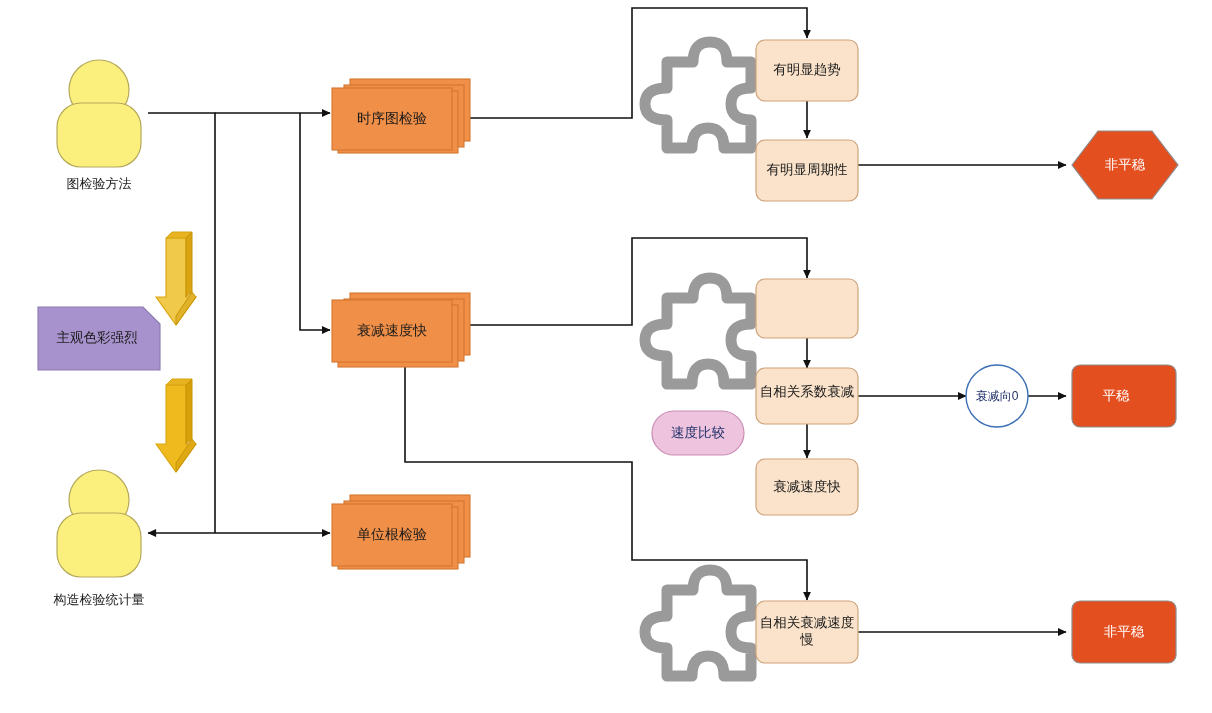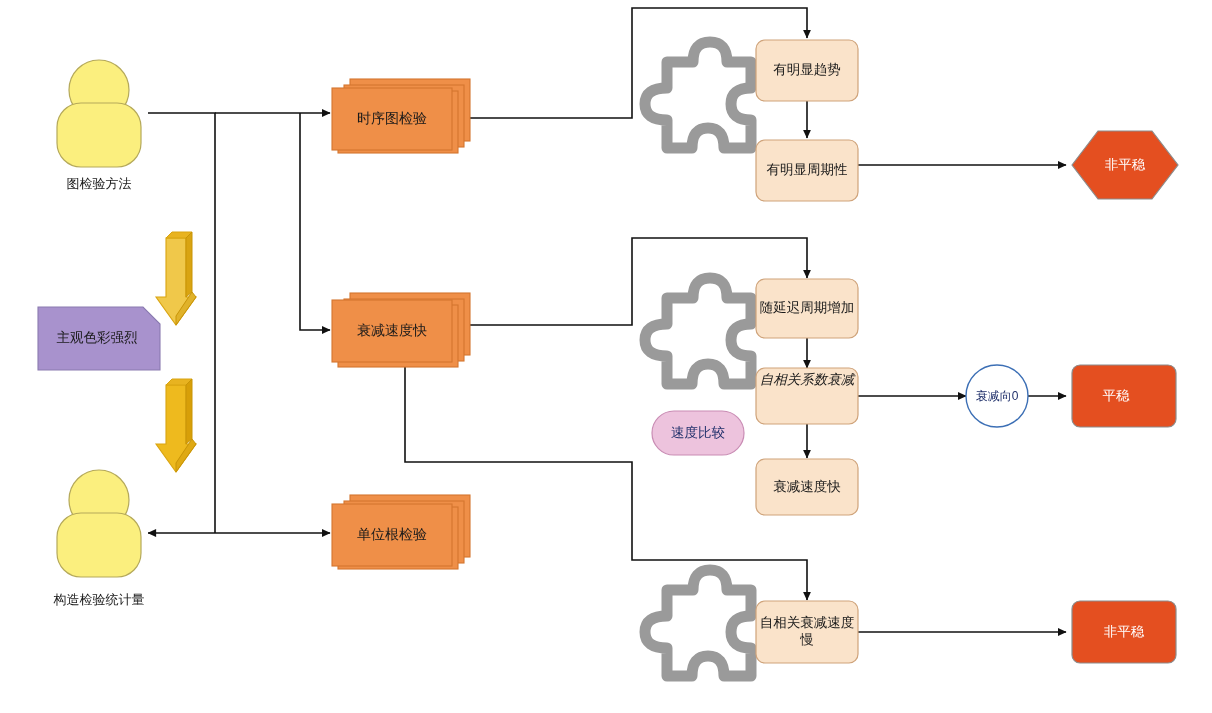--- a/index.html
+++ b/index.html
@@ -218,22 +218,21 @@
   <div class="actor-caption" style="left:19px; top:591px; width:160px;">构造检验统计量</div>
 
   <div class="node-label note-label" style="left:38px; top:307px; width:118px; height:63px;">主观色彩强烈</div>
 
   <div class="node-label stack-label" style="left:332px; top:88px; width:120px; height:62px;">时序图检验</div>
   <div class="node-label stack-label" style="left:332px; top:300px; width:120px; height:62px;">衰减速度快</div>
   <div class="node-label stack-label" style="left:332px; top:504px; width:120px; height:62px;">单位根检验</div>
 
   <div class="node-label beige-label" style="left:752px; top:140px; width:110px; height:61px;">有明显周期性</div>
   <div class="node-label beige-label" style="left:756px; top:40px; width:102px; height:61px;">有明显趋势</div>
-  <div class="node-label beige-label" style="left:752px; top:279px; width:110px; height:59px;">随延迟周期增加</div>
-  <div class="node-label beige-label" style="left:752px; top:352px; width:110px; height:56px;font-style:italic;">自相关系数衰减</div>
+  <div class="node-label beige-label" style="left:752px; top:364px; width:110px; height:56px;">自相关系数衰减</div>
   <div class="node-label beige-label" style="left:756px; top:459px; width:102px; height:56px;">衰减速度快</div>
   <div class="node-label beige-label" style="left:754px; top:601px; width:106px; height:62px;">自相关衰减速度
 慢</div>
 
   <div class="node-label ellipse-label" style="left:652px; top:411px; width:92px; height:44px;">速度比较</div>
 
   <div class="node-label circle-label" style="left:966px; top:366px; width:62px; height:60px;">衰减向0</div>
 
   <div class="node-label terminal-label" style="left:1072px; top:135px; width:106px; height:60px;">非平稳</div>
   <div class="node-label terminal-label" style="left:1072px; top:365px; width:88px; height:62px;">平稳</div>

